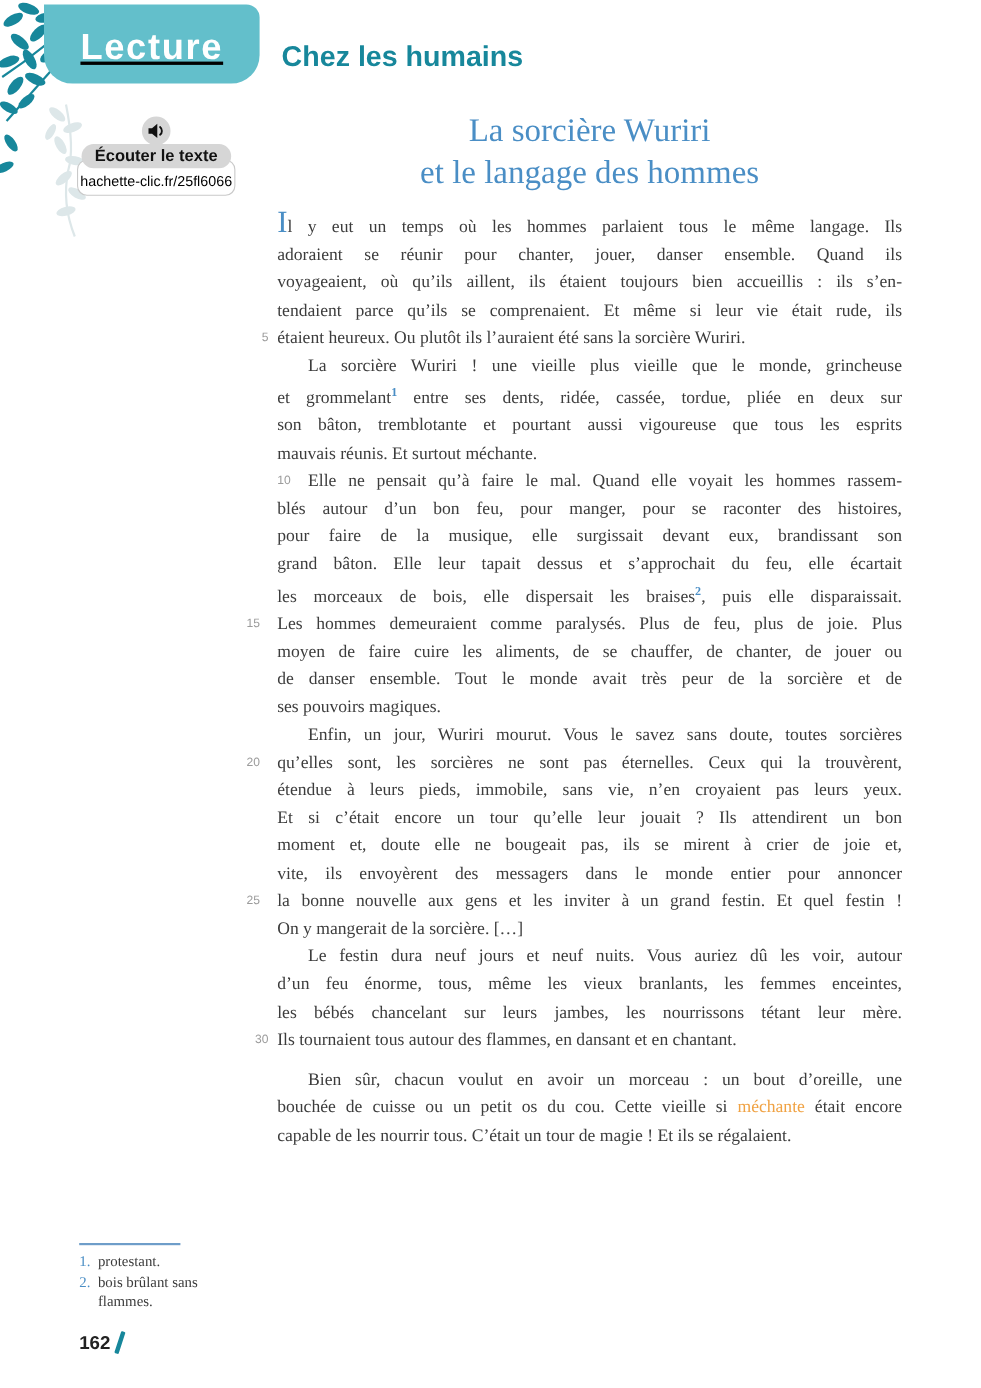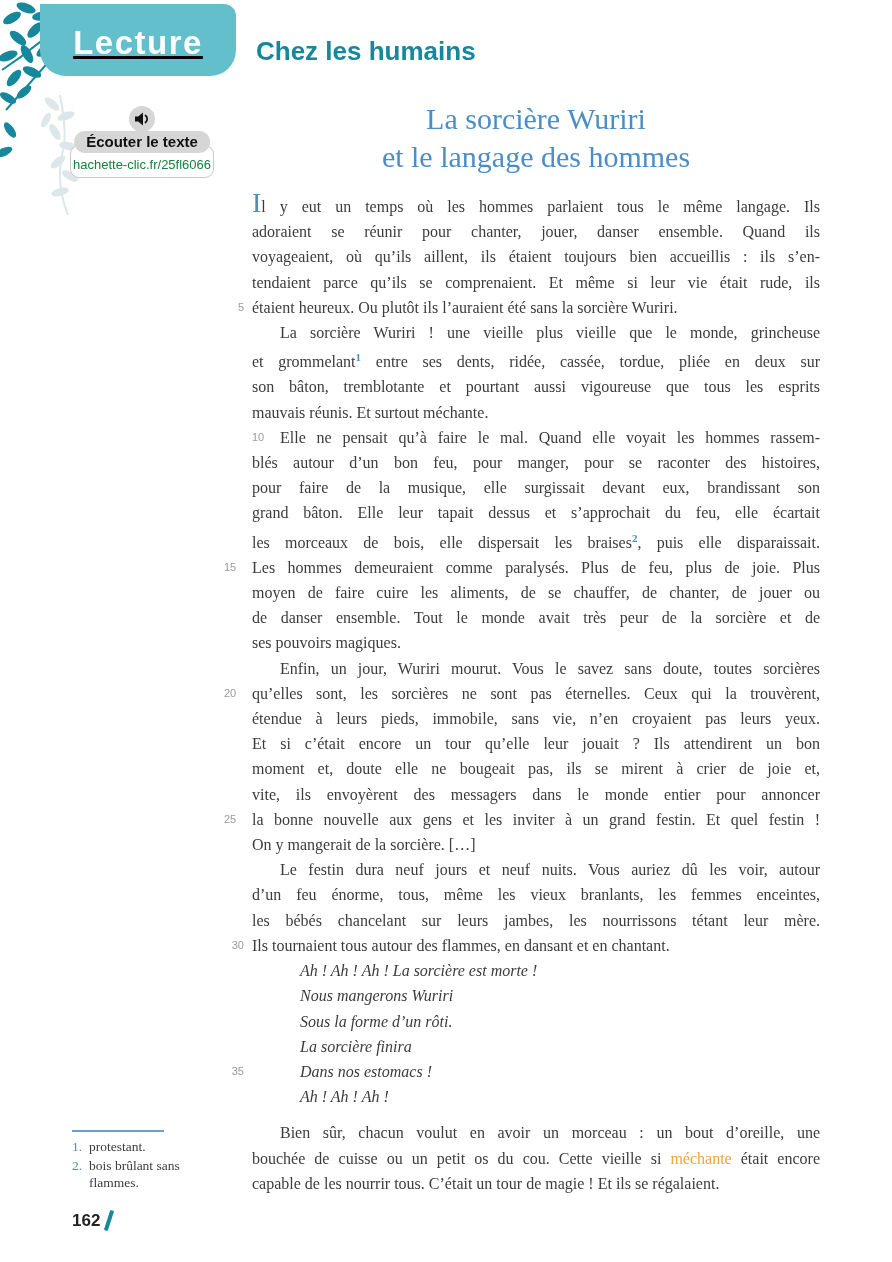--- a/index.html
+++ b/index.html
@@ -16,21 +16,21 @@
                  font-family:"Liberation Sans",sans-serif;font-weight:bold;font-size:26px;z-index:2;}
   
   .listen{position:absolute;left:70px;top:106px;width:144px;z-index:3;}
   .speaker-btn{position:absolute;left:59px;top:0;width:26px;height:26px;border-radius:50%;
                background:#d6d6d6;display:flex;align-items:center;justify-content:center;}
   .listen-pill{position:absolute;left:50%;transform:translateX(-50%);top:25px;white-space:nowrap;
                background:#d6d6d6;border-radius:12px;padding:2px 12px 3px;z-index:2;
                font-family:"Liberation Sans",sans-serif;font-weight:bold;font-size:15px;color:#111;}
   .listen-box{position:absolute;left:0;top:39px;width:142px;background:#fff;border:1px solid #c9c9c9;
               border-radius:9px;padding:11px 0 5px;text-align:center;
-              font-family:"Liberation Sans",sans-serif;font-size:13px;color:#15803d;}
+              font-family:"Liberation Sans",sans-serif;font-size:13px;color:#000000;}
   
   .main-title{position:absolute;left:252px;top:100px;width:568px;text-align:center;
               color:var(--blue);font-size:30px;line-height:38px;z-index:2;}
   
   .reading{position:absolute;left:252px;top:189px;width:568px;font-size:16px;
            line-height:25.2px;color:#3c3c3c;z-index:2;}
   .para{margin:0;}
   .para.final{margin-top:11px;}
   .line{position:relative;}
   .line.justify{text-align:justify;text-align-last:justify;}
@@ -158,28 +158,20 @@
         <div class="line justify">vite, ils envoyèrent des messagers dans le monde entier pour annoncer</div>
         <div class="line justify"><span class="linenum">25</span>la bonne nouvelle aux gens et les inviter à un grand festin. Et quel festin !</div>
         <div class="line lastline">On y mangerait de la sorcière. […]</div>
       </div>
       <div class="para">
         <div class="line justify indent">Le festin dura neuf jours et neuf nuits. Vous auriez dû les voir, autour</div>
         <div class="line justify">d’un feu énorme, tous, même les vieux branlants, les femmes enceintes,</div>
         <div class="line justify">les bébés chancelant sur leurs jambes, les nourrissons tétant leur mère.</div>
         <div class="line lastline"><span class="linenum">30</span>Ils tournaient tous autour des flammes, en dansant et en chantant.</div>
       </div>
-      <div class="para song">
-        <div class="line">Ah ! Ah ! Ah ! La sorcière est morte !</div>
-        <div class="line">Nous mangerons Wuriri</div>
-        <div class="line">Sous la forme d’un rôti.</div>
-        <div class="line">La sorcière finira</div>
-        <div class="line"><span class="linenum">35</span>Dans nos estomacs !</div>
-        <div class="line">Ah ! Ah ! Ah !</div>
-      </div>
       <div class="para final">
         <div class="line justify indent">Bien sûr, chacun voulut en avoir un morceau : un bout d’oreille, une</div>
         <div class="line justify">bouchée de cuisse ou un petit os du cou. Cette vieille si <span class="hl">méchante</span> était encore</div>
         <div class="line lastline">capable de les nourrir tous. C’était un tour de magie ! Et ils se régalaient.</div>
       </div>
     </div>
 
   <div class="footnotes">
     <div class="fn-rule"></div>
     <div class="fn-item">

